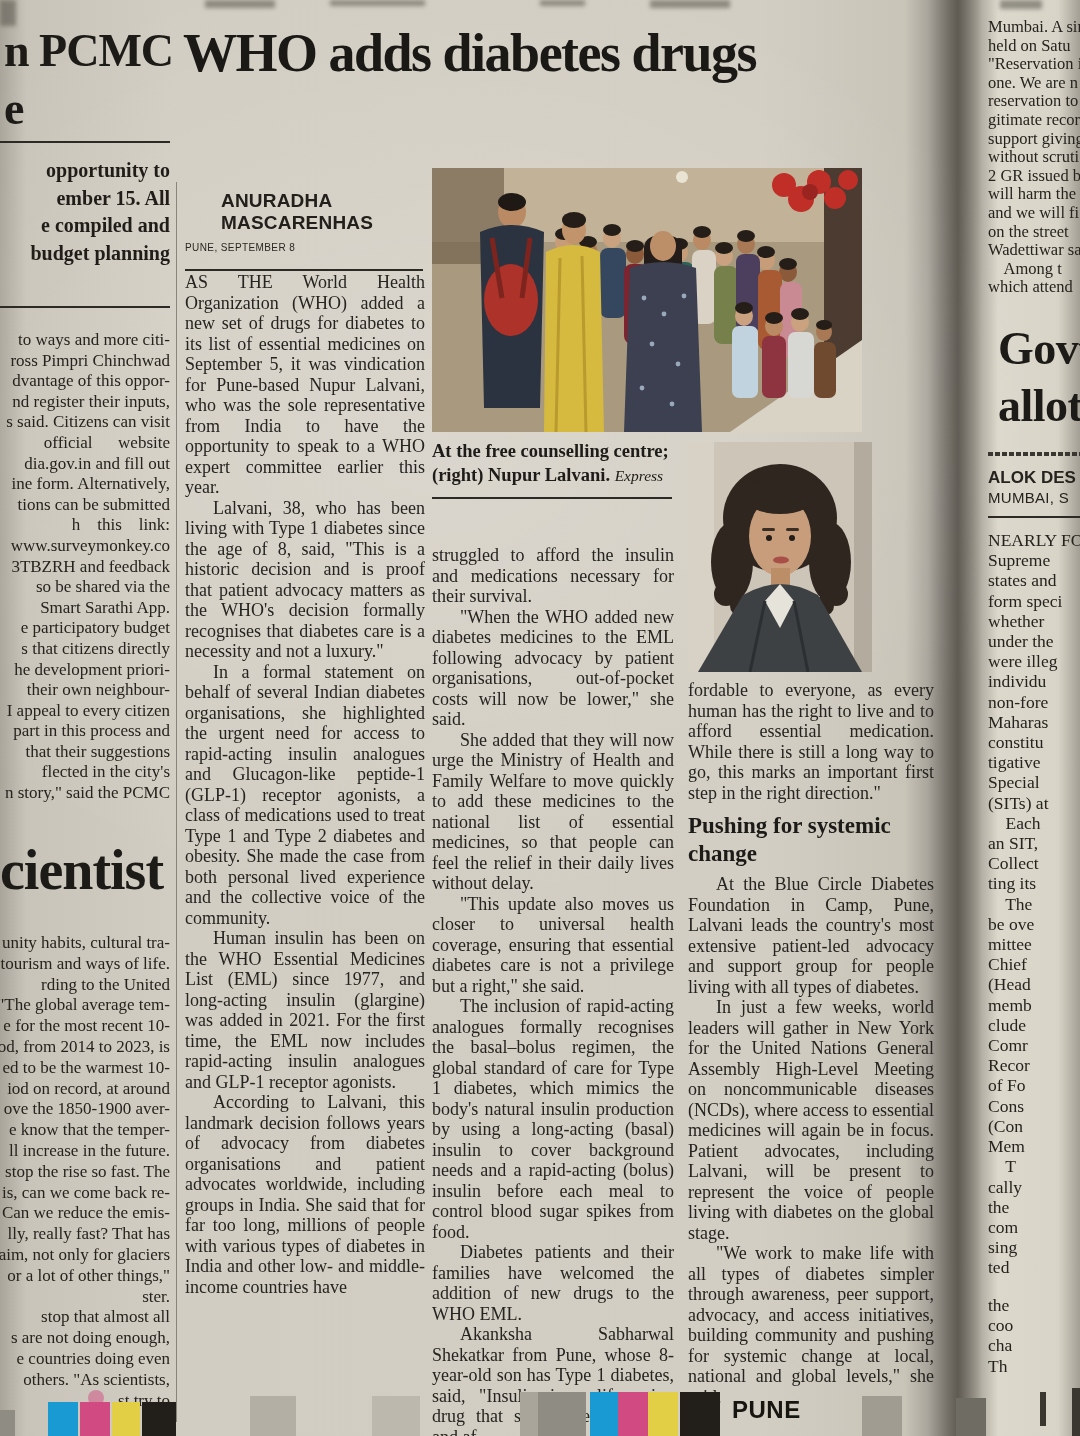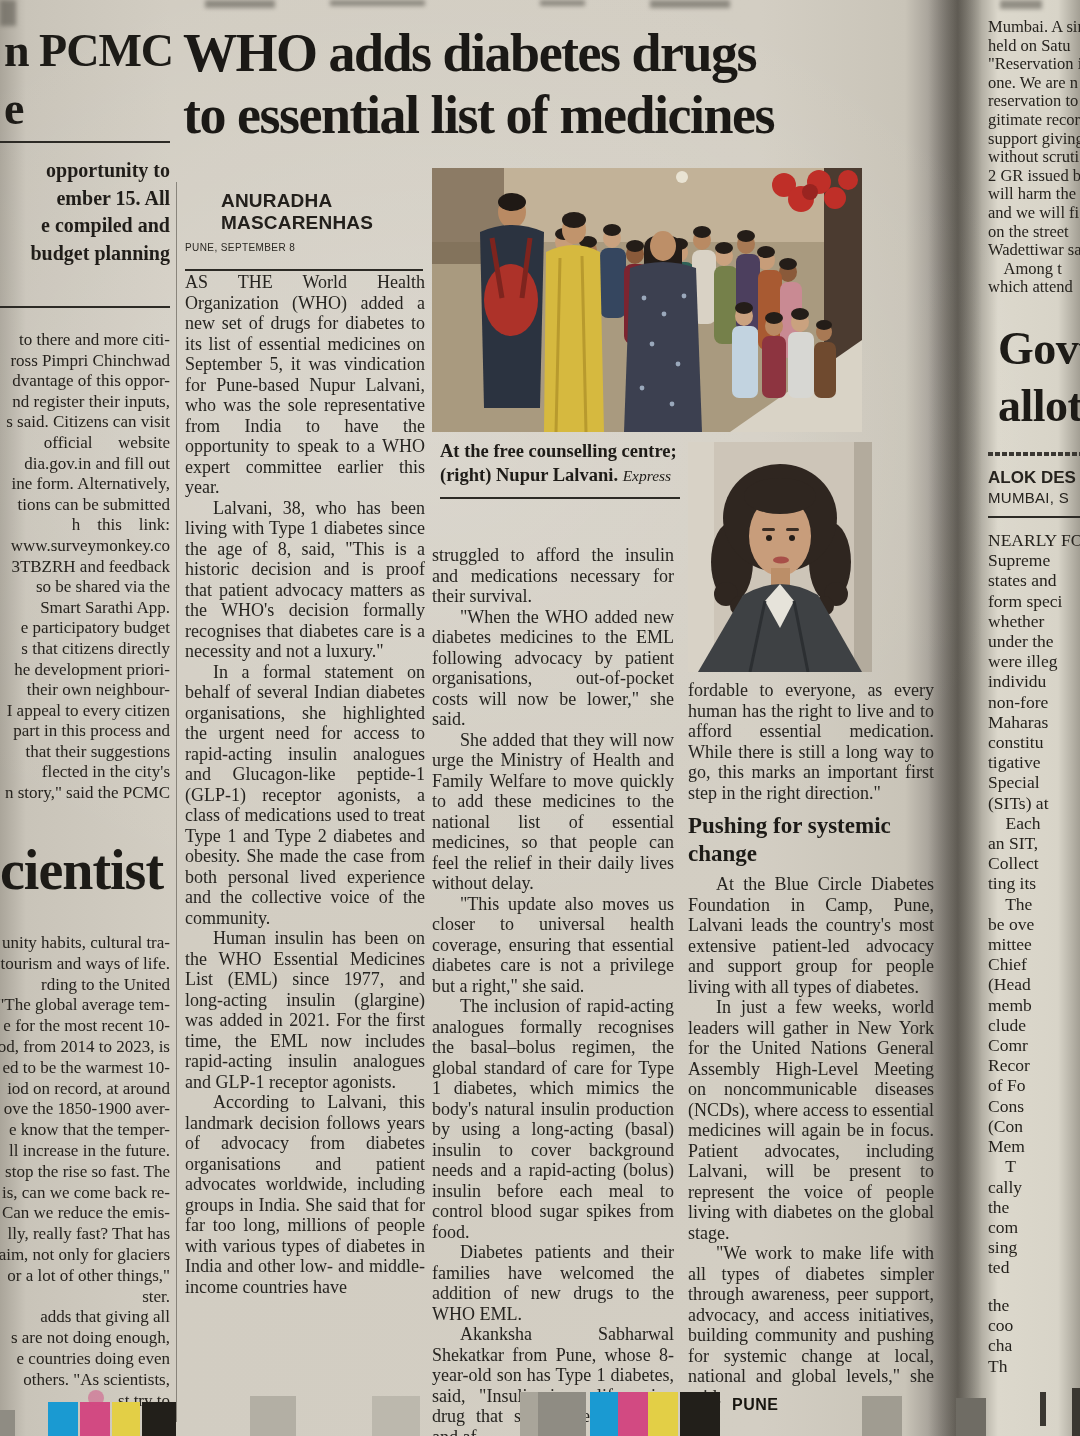--- a/index.html
+++ b/index.html
@@ -37,21 +37,21 @@
   .rt-byline{font-weight:bold;font-size:17px;line-height:20px;}
   .rt-dateline{font-size:15px;line-height:19px;letter-spacing:.3px;}
   .rt-body{font-size:17.5px;line-height:20.2px;}
   .rline{white-space:pre;min-height:1em;}
   .dashrule{height:4px;background:repeating-linear-gradient(90deg,#3a3732 0 5px,rgba(0,0,0,0) 5px 7px);}
   
   .vline{width:1px;background:rgba(62,57,49,.5);}
   .smudge{background:#55524a;filter:blur(2px);opacity:.55;}
   .bar{position:absolute;}
   .fold{background:linear-gradient(90deg,rgba(0,0,0,0) 0%,rgba(40,36,30,.38) 55%,rgba(0,0,0,0) 100%);}
-  .edition{font-family:"Liberation Sans",sans-serif;font-weight:bold;font-size:16px;letter-spacing:.5px;color:#17150f;}
+  .edition{font-family:"Liberation Sans",sans-serif;font-weight:bold;font-size:24px;letter-spacing:.5px;color:#17150f;}
 </style>
 </head>
 <body>
 
 <div id="page">
 
   <div class="abs smudge" style="left:0;top:0;width:16px;height:26px;"></div>
   <div class="abs smudge" style="left:205px;top:0;width:70px;height:8px;"></div>
   <div class="abs smudge" style="left:330px;top:0;width:95px;height:6px;"></div>
   <div class="abs smudge" style="left:540px;top:0;width:45px;height:6px;"></div>
@@ -63,21 +63,21 @@
     <div class="abs ls-head serif" style="left:4px;top:84px;">e</div>
     <div class="abs rule" style="left:0;top:141px;width:170px;"></div>
     <div class="abs ls-stand serif" style="left:0;top:157px;">
         <div class="lline"><span>opportunity to</span></div>
         <div class="lline"><span>ember 15. All</span></div>
         <div class="lline"><span>e compiled and</span></div>
         <div class="lline"><span>budget planning</span></div>
       </div>
     <div class="abs rule" style="left:0;top:306px;width:170px;"></div>
     <div class="abs ls-body serif" style="left:0;top:330px;">
-        <div class="lline"><span>to there and more citi-</span></div>
+        <div class="lline"><span>to ways and more citi-</span></div>
         <div class="lline"><span>ross Pimpri Chinchwad</span></div>
         <div class="lline"><span>dvantage of this oppor-</span></div>
         <div class="lline"><span>nd register their inputs,</span></div>
         <div class="lline"><span>s said. Citizens can visit</span></div>
         <div class="lline"><span>official      website</span></div>
         <div class="lline"><span>dia.gov.in and fill out</span></div>
         <div class="lline"><span>ine form. Alternatively,</span></div>
         <div class="lline"><span>tions can be submitted</span></div>
         <div class="lline"><span>h    this    link:</span></div>
         <div class="lline"><span>www.surveymonkey.co</span></div>
@@ -107,34 +107,33 @@
         <div class="lline"><span>ove the 1850-1900 aver-</span></div>
         <div class="lline"><span>e know that the temper-</span></div>
         <div class="lline"><span>ll increase in the future.</span></div>
         <div class="lline"><span>stop the rise so fast. The</span></div>
         <div class="lline"><span>is, can we come back re-</span></div>
         <div class="lline"><span>Can we reduce the emis-</span></div>
         <div class="lline"><span>lly, really fast? That has</span></div>
         <div class="lline"><span>aim, not only for glaciers</span></div>
         <div class="lline"><span>or a lot of other things,"</span></div>
         <div class="lline"><span>ster.</span></div>
-        <div class="lline"><span>adds that giving all</span></div>
+        <div class="lline"><span>stop that almost all</span></div>
         <div class="lline"><span>s are not doing enough,</span></div>
         <div class="lline"><span>e countries doing even</span></div>
         <div class="lline"><span>others. "As scientists,</span></div>
         <div class="lline"><span>st try to</span></div>
       </div>
   </div>
 
   <div class="abs vline" style="left:176px;top:182px;height:1240px;"></div>
 
   <div>
     <div class="abs" style="left:183px;top:22px;width:762px;">
       <div class="m-head serif">WHO adds diabetes drugs</div>
-      <div class="m-head serif">to essential list of medicines</div>
     </div>
 
     <div class="abs sans" style="left:185px;top:190px;width:240px;">
       <div class="byline1">ANURADHA</div>
       <div class="byline1">MASCARENHAS</div>
       <div class="dateline">PUNE, SEPTEMBER 8</div>
       <div class="rule" style="margin-top:12px;width:238px;height:2px;"></div>
     </div>
 
     <div class="abs col serif plist cont" style="left:185px;top:272px;width:240px;">
@@ -228,21 +227,21 @@
         <rect x="330" y="168" width="24" height="62" rx="7" fill="#8d3440"></rect>
         <ellipse cx="368" cy="154" rx="9" ry="10" fill="#caa27f"></ellipse>
           <ellipse cx="368" cy="146" rx="9" ry="6" fill="#241d18"></ellipse>
         <rect x="356" y="164" width="26" height="66" rx="7" fill="#d7d7d3"></rect>
         <ellipse cx="392" cy="164" rx="8" ry="9" fill="#a87954"></ellipse>
           <ellipse cx="392" cy="157" rx="8" ry="5" fill="#241d18"></ellipse>
         <rect x="382" y="174" width="22" height="56" rx="7" fill="#6f4a2f"></rect>
       </svg>
     </div>
 
-    <div class="abs serif" style="left:432px;top:440px;width:242px;margin-left:8px;">
+    <div class="abs serif" style="left:432px;top:440px;width:242px;">
       <div class="caption">
         <span>At the free counselling centre; (right) Nupur Lalvani.</span>
         <span class="credit">Express</span>
       </div>
       <div class="rule" style="margin-top:10px;width:240px;"></div>
     </div>
 
     <div class="abs col serif plist cont" style="left:432px;top:545px;width:242px;">
         <div class="para"><span>struggled to afford the insulin and medications necessary for their survival.</span></div>
         <div class="para"><span>"When the WHO added new diabetes medicines to the EML following advocacy by patient organisations, out-of-pocket costs will now be lower," she said.</span></div>

